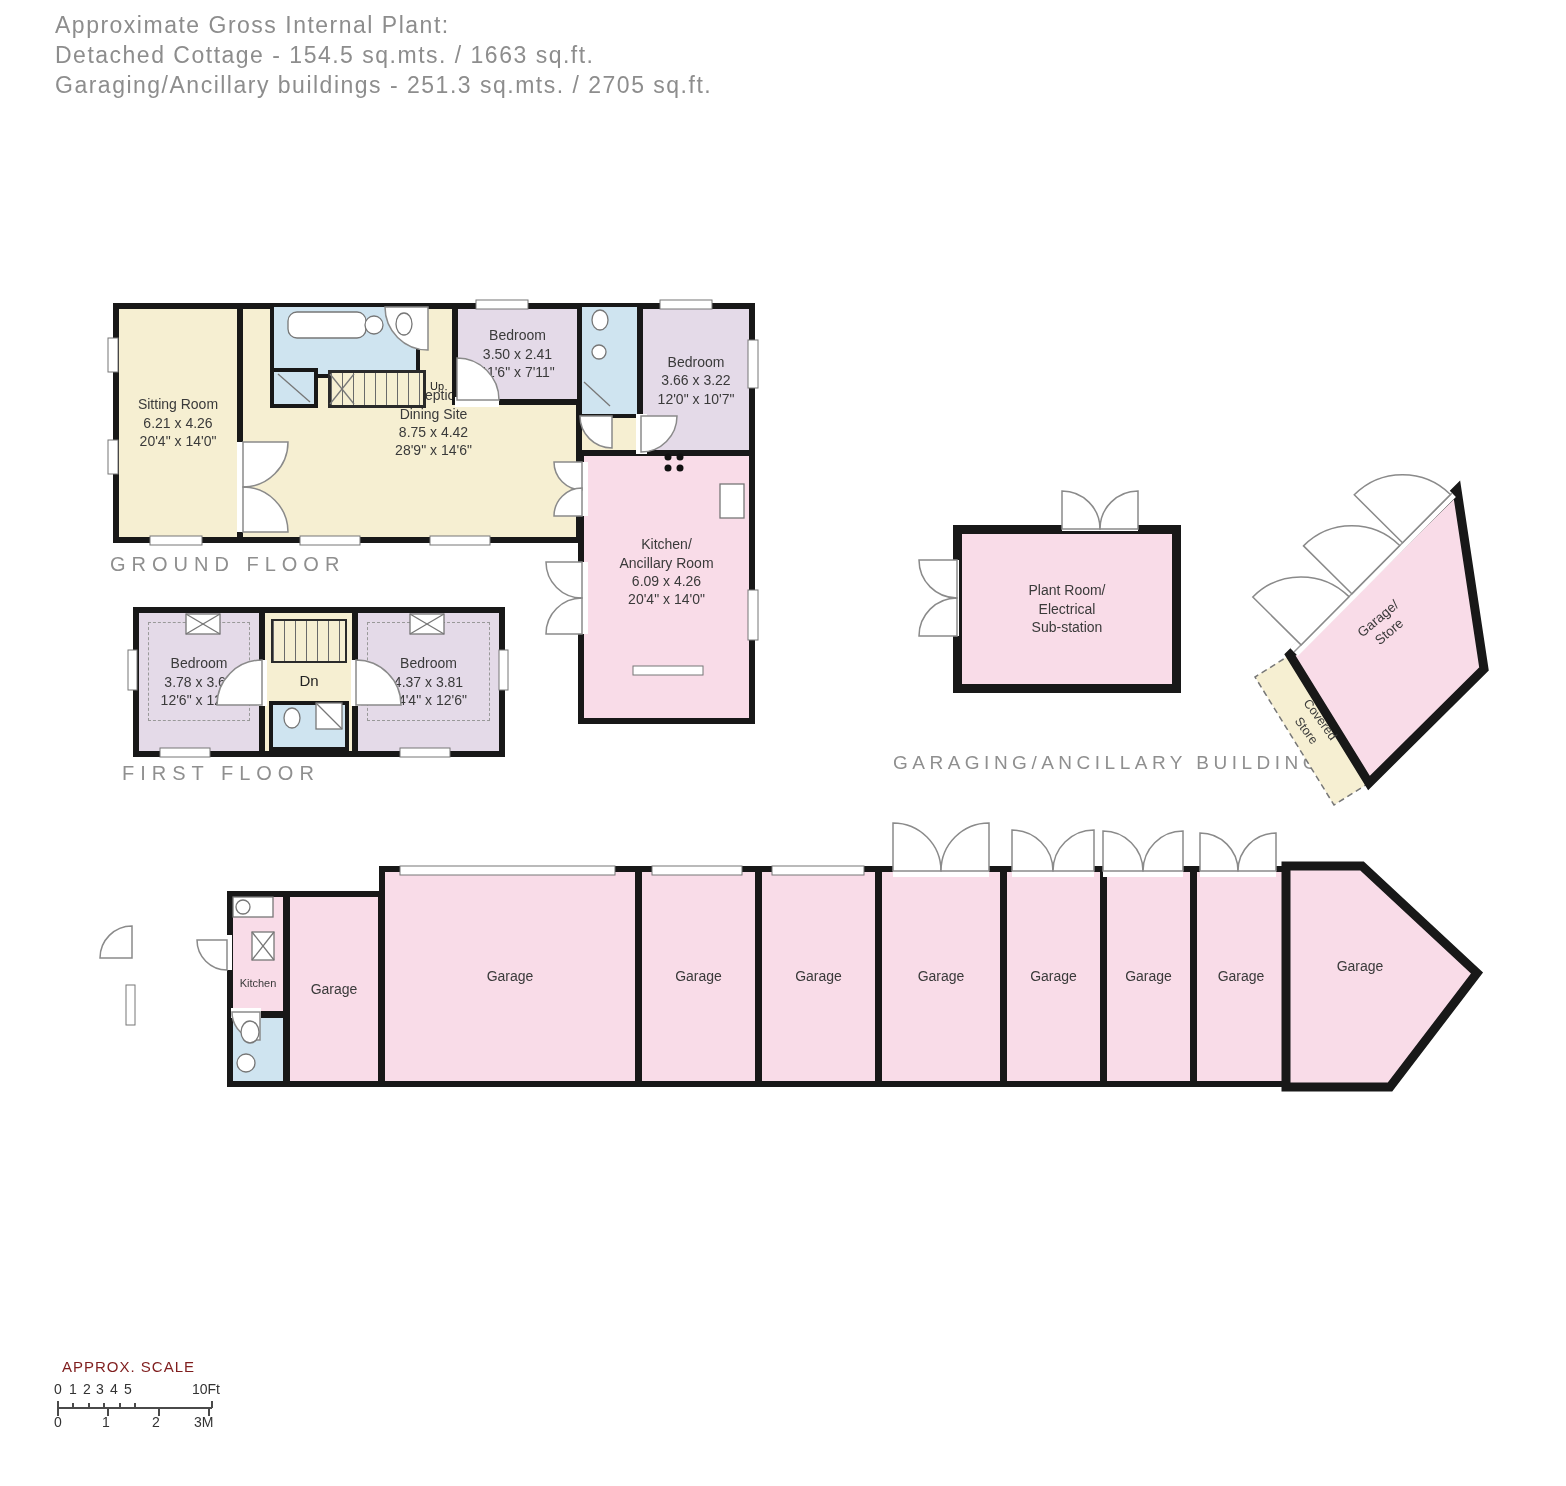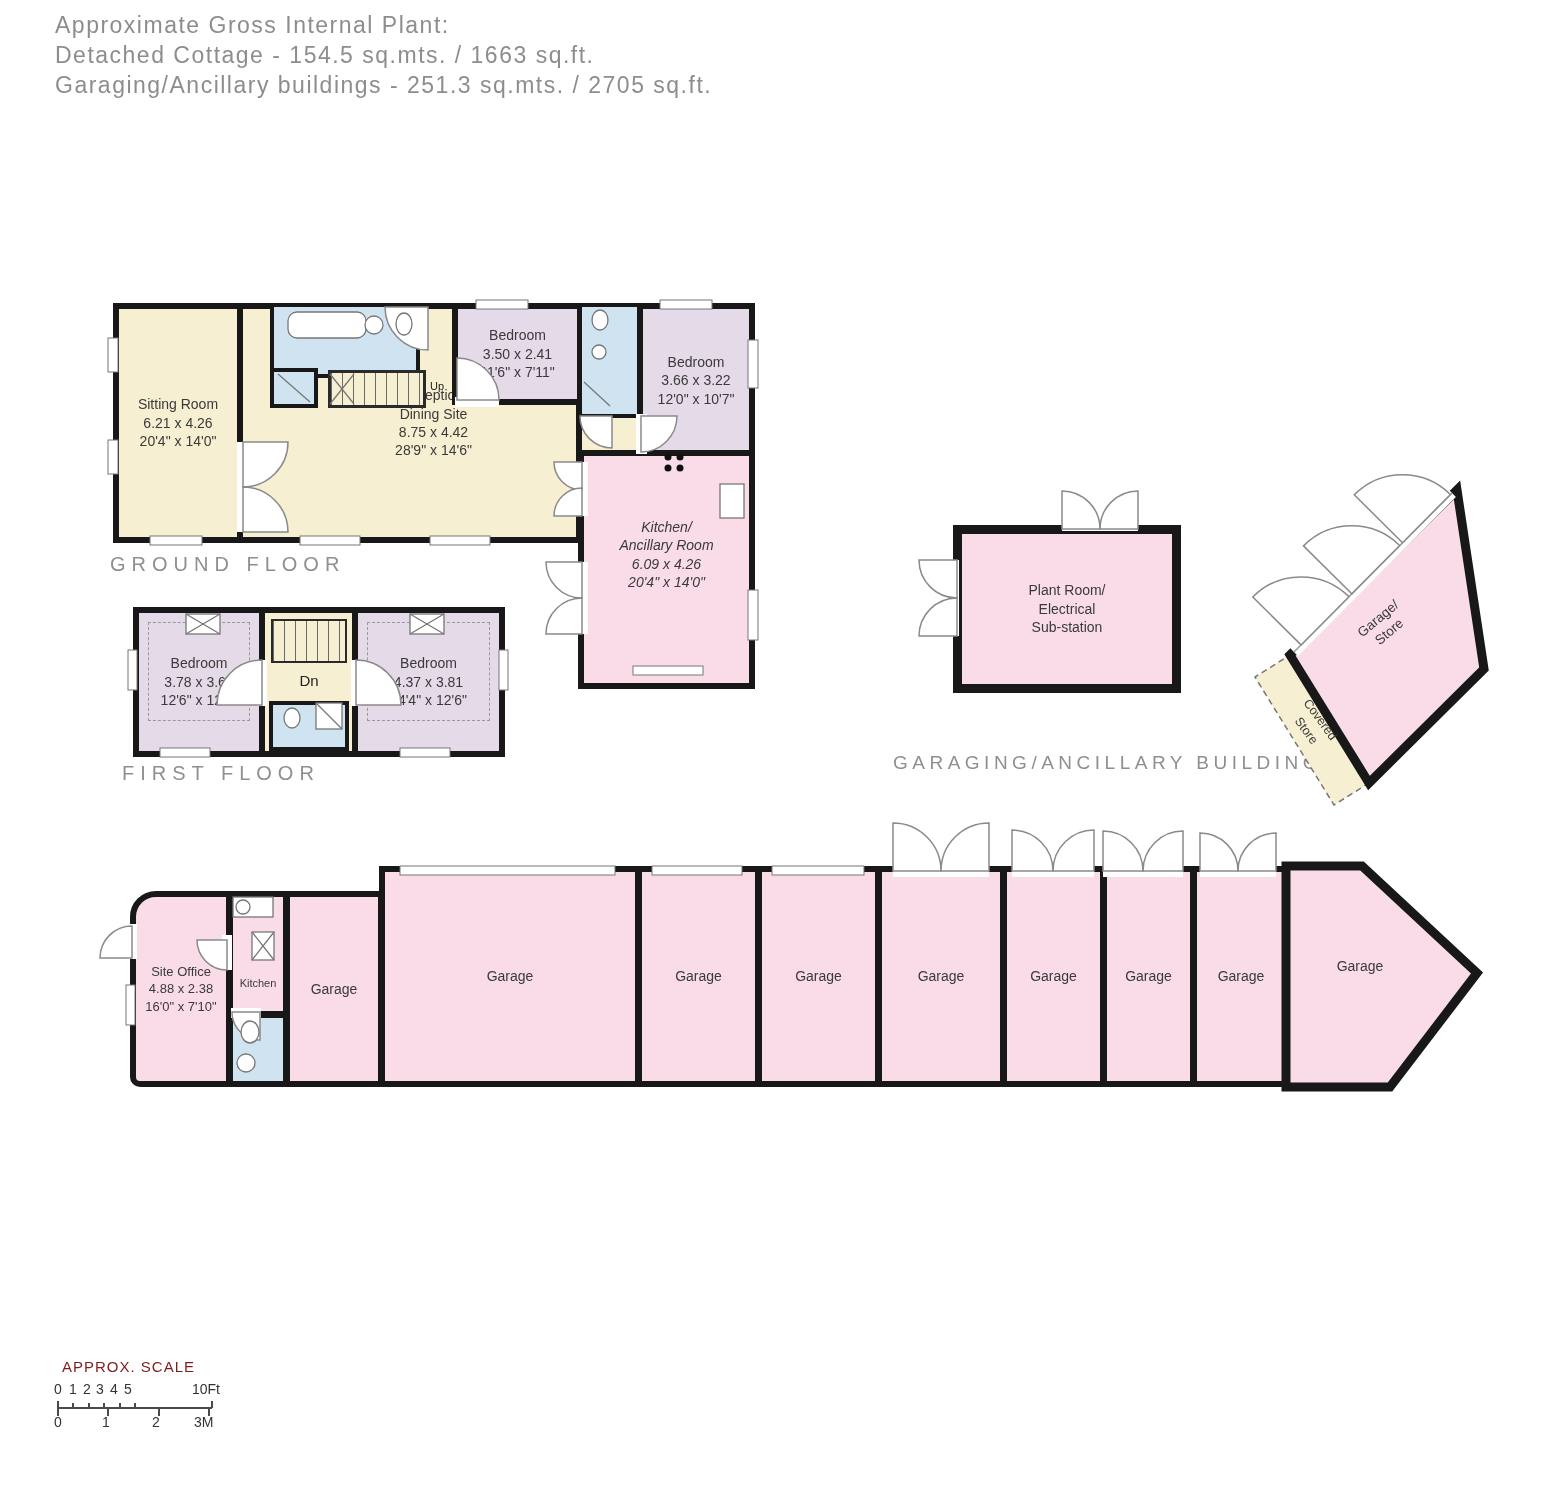--- a/index.html
+++ b/index.html
@@ -68,21 +68,21 @@
   </div>
 
   <div class="room blue thin" style="left:578px;top:303px;width:64px;height:115px;"></div>
 
   <div class="room purple" style="left:637px;top:303px;width:118px;height:155px;">
     <div class="ln">Bedroom</div>
     <div class="ln">3.66 x 3.22</div>
     <div class="ln">12'0" x 10'7"</div>
   </div>
 
-  <div class="room pink pad-kit" style="left:578px;top:450px;width:177px;height:239px;font-style:italic;">
+  <div class="room pink pad-kit" style="left:578px;top:450px;width:177px;height:274px;">
     <div class="ln">Kitchen/</div>
     <div class="ln">Ancillary Room</div>
     <div class="ln">6.09 x 4.26</div>
     <div class="ln">20'4" x 14'0"</div>
   </div>
 
   <div class="floor-label" style="left:110px;top:553px;">GROUND FLOOR</div>
 
   <div class="room purple" style="left:133px;top:607px;width:132px;height:150px;">
     <div class="dashbox"></div>
@@ -107,25 +107,20 @@
   <div class="floor-label" style="left:122px;top:762px;">FIRST FLOOR</div>
 
   <div class="room pink plant" style="left:953px;top:525px;width:228px;height:168px;">
     <div class="ln">Plant Room/</div>
     <div class="ln">Electrical</div>
     <div class="ln">Sub-station</div>
   </div>
 
   <div class="floor-label" style="left:893px;top:752px;font-size:19px;letter-spacing:4.5px;">GARAGING/ANCILLARY BUILDINGS</div>
 
-  <div class="room pink" style="left:130px;top:891px;width:102px;height:196px;border-radius:26px 0 0 10px;font-size:13px;">
-    <div class="ln">Site Office</div>
-    <div class="ln">4.88 x 2.38</div>
-    <div class="ln">16'0" x 7'10"</div>
-  </div>
   <div class="room pink gok" style="left:227px;top:891px;width:62px;height:126px;">
     <div class="ln">Kitchen</div>
   </div>
   <div class="room blue" style="left:227px;top:1012px;width:62px;height:75px;"></div>
 
   <div class="room pink" style="left:284px;top:891px;width:100px;height:196px;">
     <div class="ln">Garage</div>
   </div>
   <div class="room pink" style="left:379px;top:866px;width:262px;height:221px;">
     <div class="ln">Garage</div>

